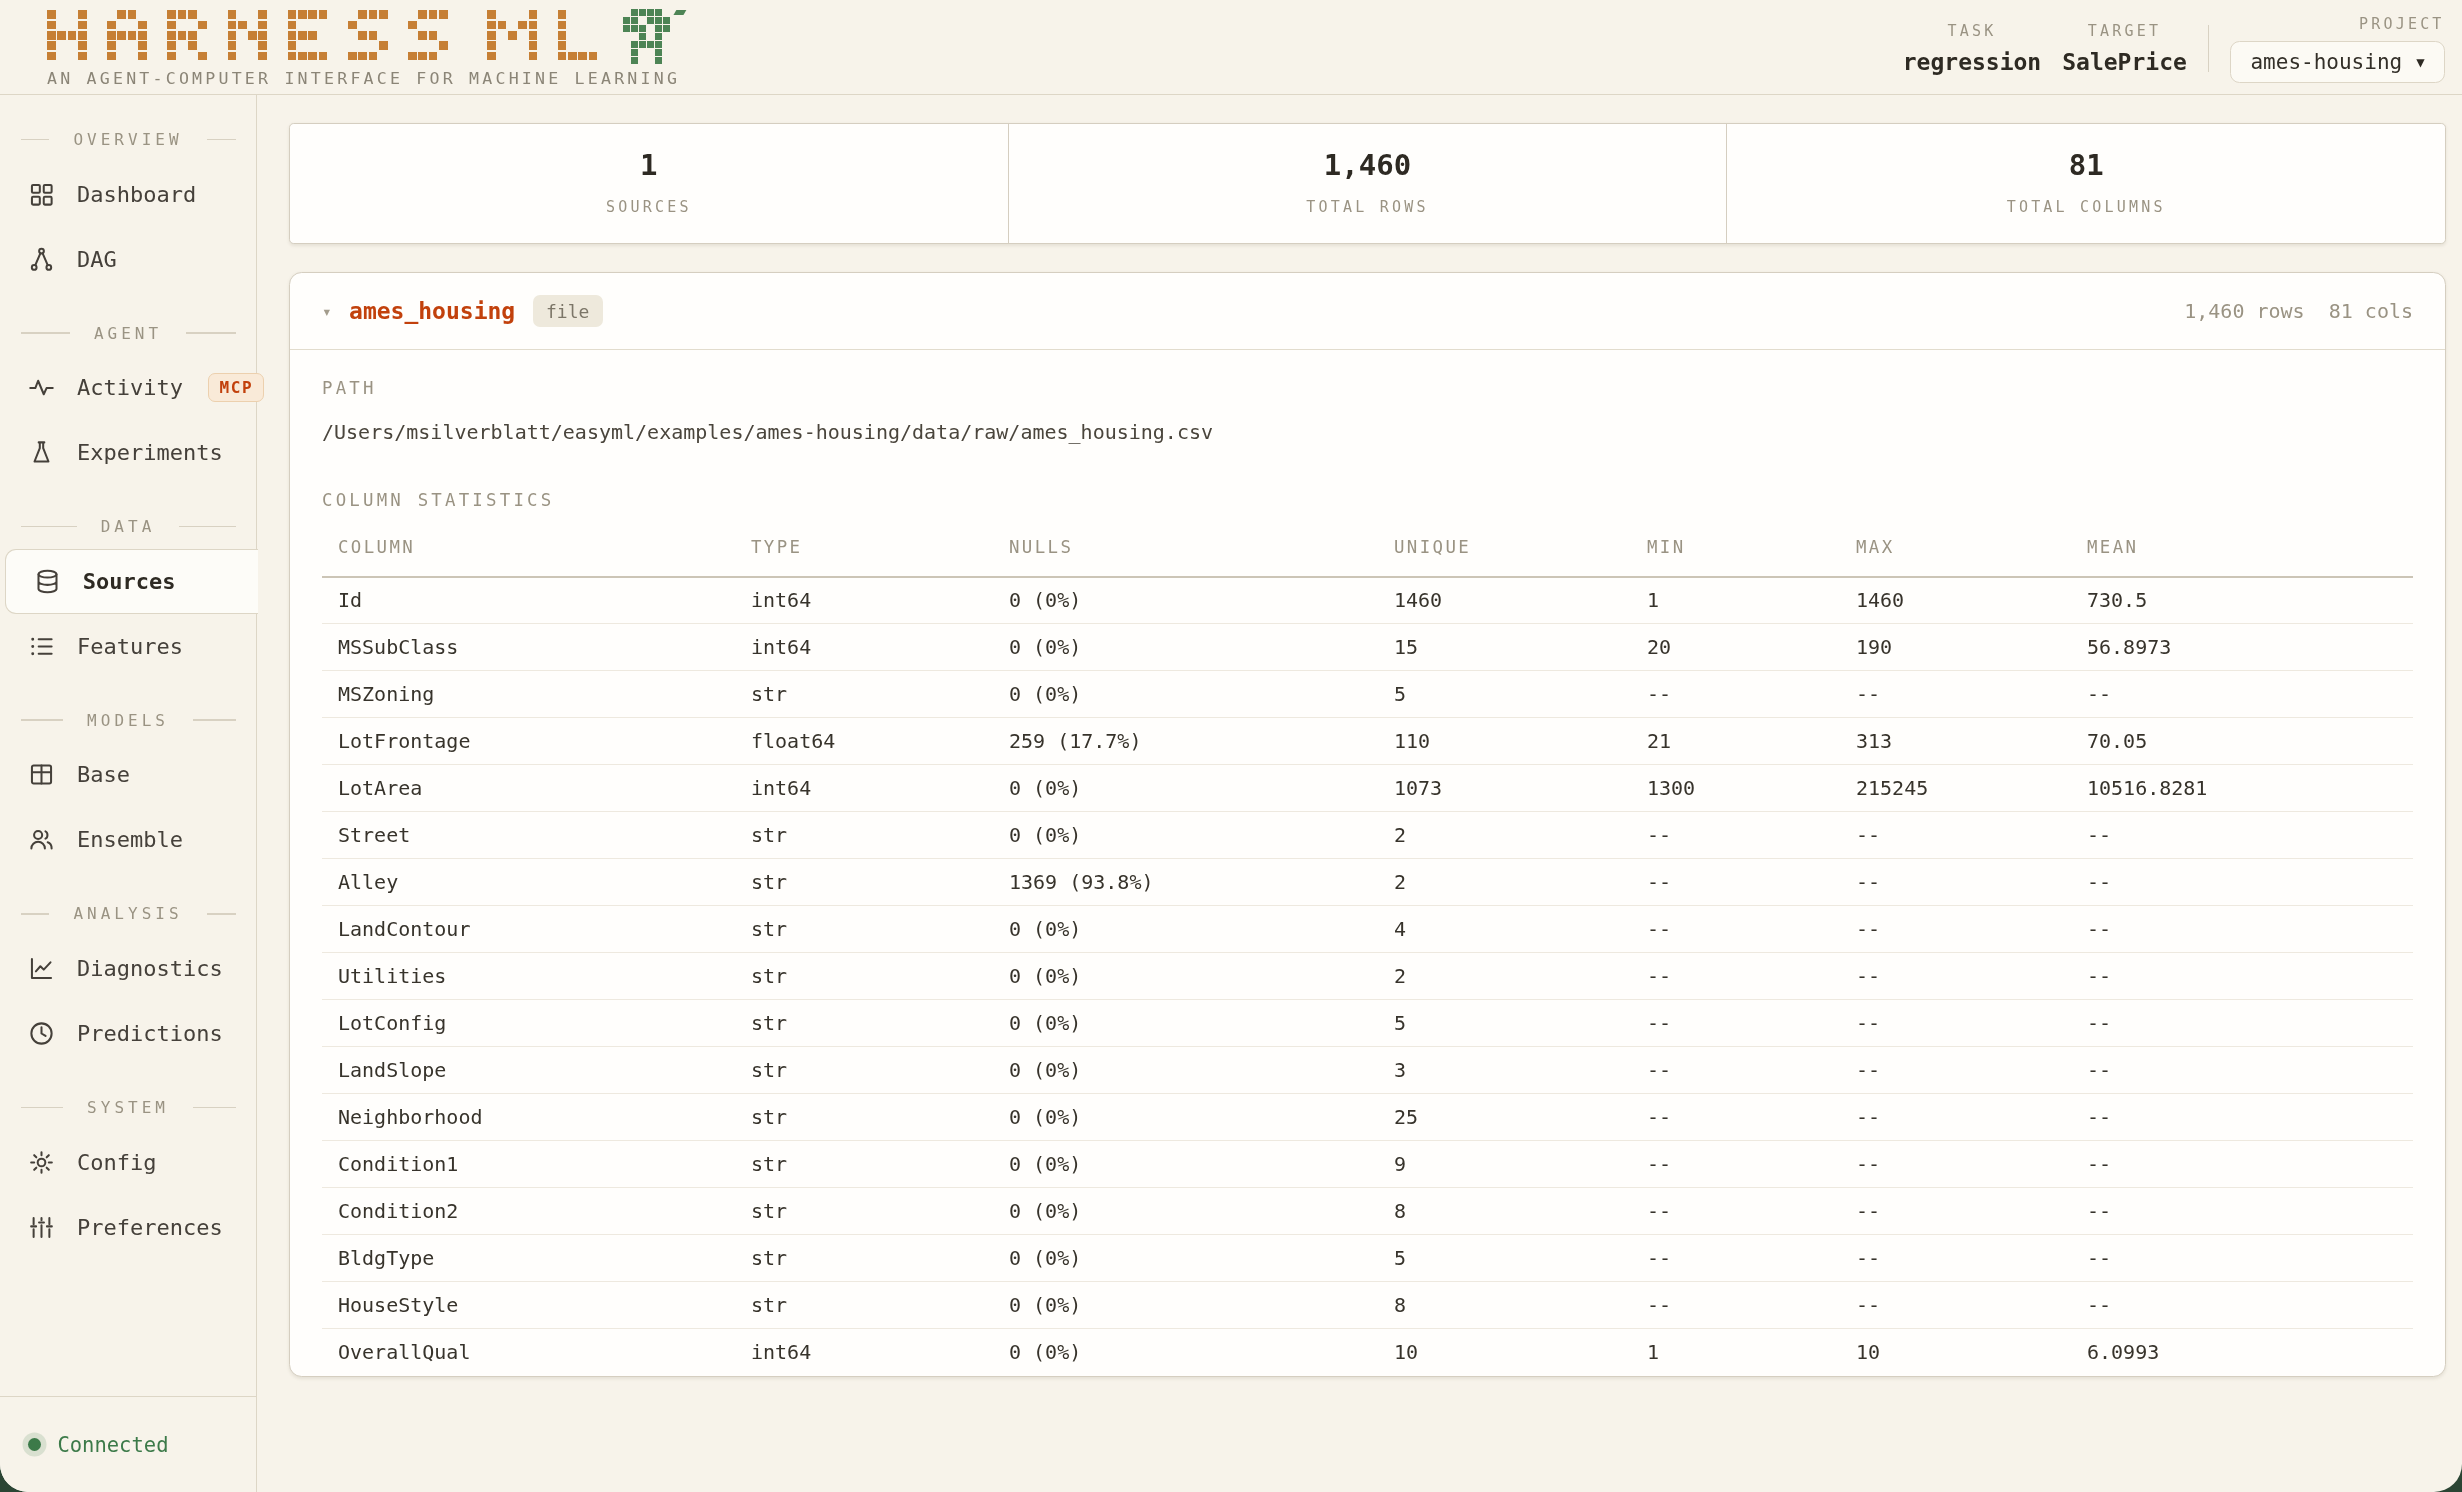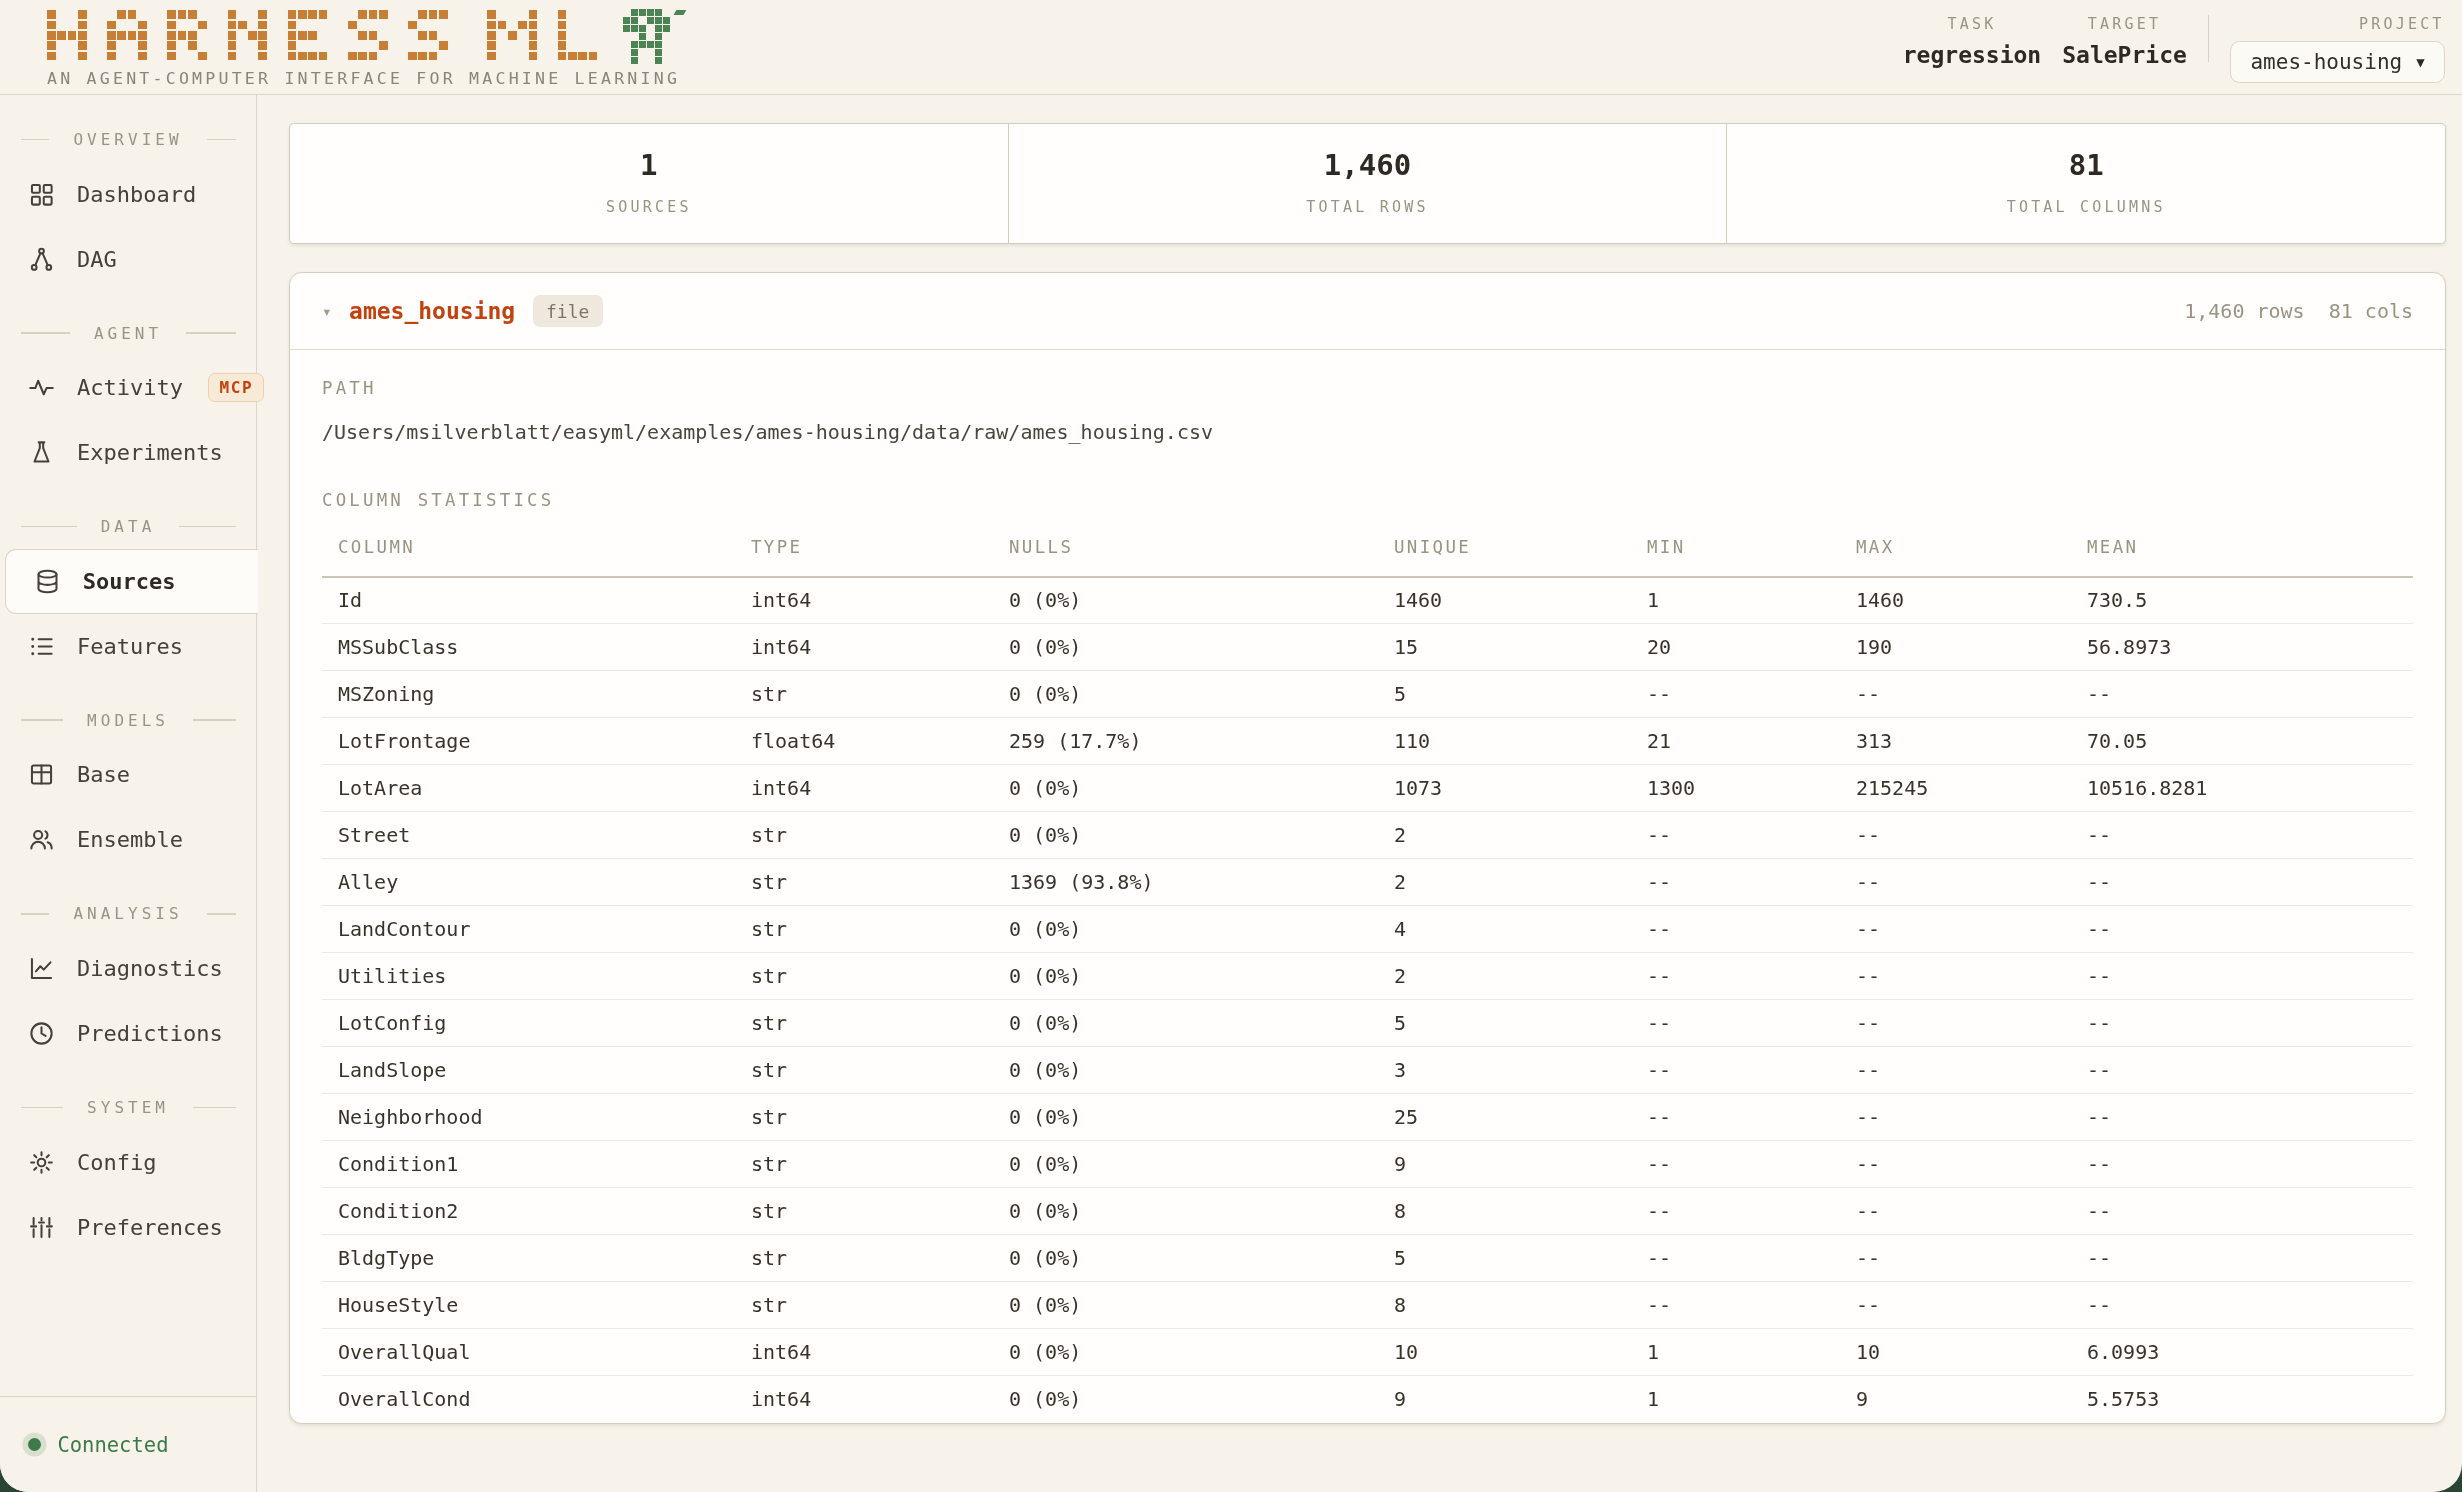--- a/index.html
+++ b/index.html
@@ -32,21 +32,21 @@
   .logo .px { width: 8.7px; height: 8.7px; }
   .logo .px.on { background: var(--accent); }
   .logo .mark { display: grid; margin-left: 4.7px; position: relative; top: -1.6px; }
   .logo .mark .px { width: 7px; height: 7px; }
   .logo .mark .px.on { background: var(--logo-green); }
   .logo .tick { width: 9.5px; height: 4.7px; background: var(--logo-green); margin-left: 4.7px; margin-top: 0;
     transform: skewX(-30deg); }
   .tagline {
     margin-top: 7px; font-size: 16.6px; letter-spacing: 3.2px; color: #8b8577;
   }
-  .topbar-right { display: flex; gap: 21px; padding-top: 3.2px; }
+  .topbar-right { display: flex; align-items: center; gap: 21px; padding-top: 3.2px; }
   .kv { display: flex; flex-direction: column; align-items: center; gap: 9.5px; }
   .kv-label { font-size: 15px; letter-spacing: 3.2px; color: #9a9383; }
   .kv-value { font-size: 23px; font-weight: bold; color: #2e2a23; }
   .vdiv { width: 1.6px; height: 47px; background: #d8d1c2; }
   .project { display: flex; flex-direction: column; align-items: flex-end; gap: 8px; }
   .project-btn {
     display: flex; align-items: center; gap: 14px;
     background: #fcfaf4; border: 1.6px solid #ddd6c6; border-radius: 9.5px;
     padding: 8px 19px; font-family: inherit; font-size: 21px; color: #332f28;
     cursor: pointer;
@@ -754,29 +754,20 @@
                 </tr>
                 <tr>
                   <td>OverallQual</td>
                   <td>int64</td>
                   <td>0 (0%)</td>
                   <td>10</td>
                   <td>1</td>
                   <td>10</td>
                   <td>6.0993</td>
                 </tr>
-                <tr>
-                  <td>OverallCond</td>
-                  <td>int64</td>
-                  <td>0 (0%)</td>
-                  <td>9</td>
-                  <td>1</td>
-                  <td>9</td>
-                  <td>5.5753</td>
-                </tr>
               </tbody>
           </table>
         </div>
       </section>
     </main>
   </div>
 </div>
 
 
 </body></html>

